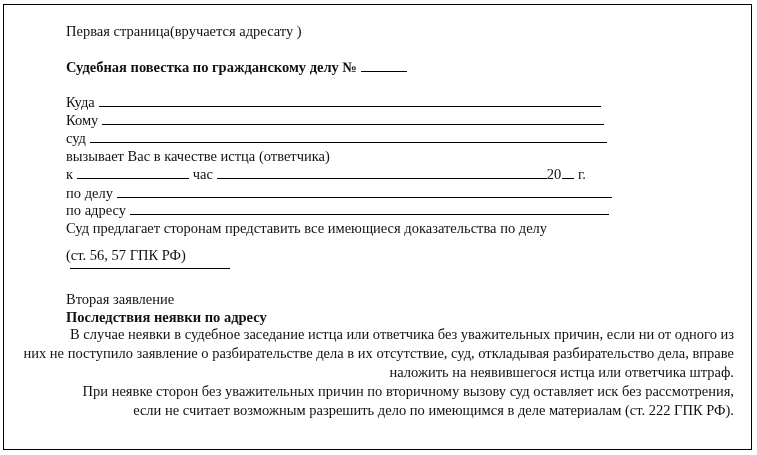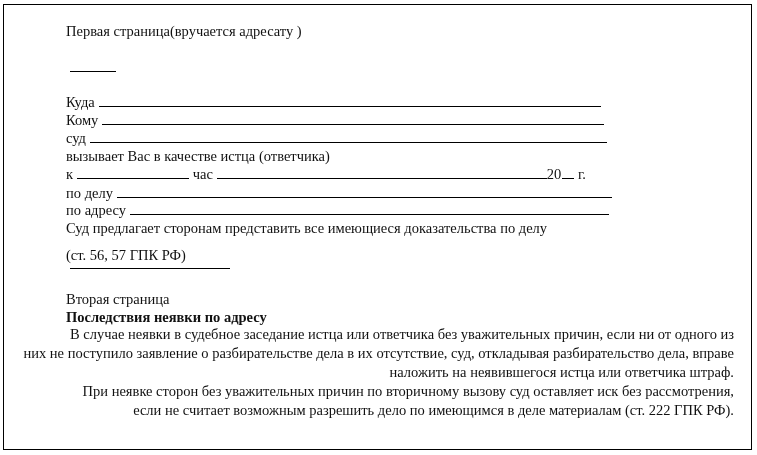--- a/index.html
+++ b/index.html
@@ -66,21 +66,21 @@
 </head>
 <body>
 
 <div class="frame"></div>
 
 <div class="line" style="left:66px; top:22px;">
   <span>Первая страница(вручается адресату )</span>
 </div>
 
 <div class="line bold" style="left:66px; top:58px;">
-  <span class="ul" style="width:46px;"></span>
+  <span>Судебная повестка по гражданскому делу №</span><span class="ul" style="width:46px;"></span>
 </div>
 
 <div class="field" style="top:93px; width:535px;">
   <span>Куда</span>
   <span class="rule"></span>
 </div>
 
 <div class="field" style="top:111px; width:538px;">
   <span>Кому</span>
   <span class="rule"></span>
@@ -116,21 +116,21 @@
 </div>
 <div class="line" style="left:66px; top:237px;margin-top:9px;">
   <span>(ст. 56, 57 ГПК РФ)</span>
 </div>
 
 <div class="line" style="left:66px; top:255px;">
   <span class="ul" style="width:160px;"></span>
 </div>
 
 <div class="line" style="left:66px; top:290px;">
-  <span>Вторая страница</span>
+  <span>Вторая заявление</span>
 </div>
 <div class="line bold" style="left:66px; top:308px;">
   <span>Последствия неявки по адресу</span>
 </div>
 
 <div class="para" style="top:325px;">
   <span>В случае неявки в судебное заседание истца или ответчика без уважительных причин, если ни от одного из них не поступило заявление о разбирательстве дела в их отсутствие, суд, откладывая разбирательство дела, вправе наложить на неявившегося истца или ответчика штраф.</span>
 </div>
 
 <div class="para" style="top:382px;">

